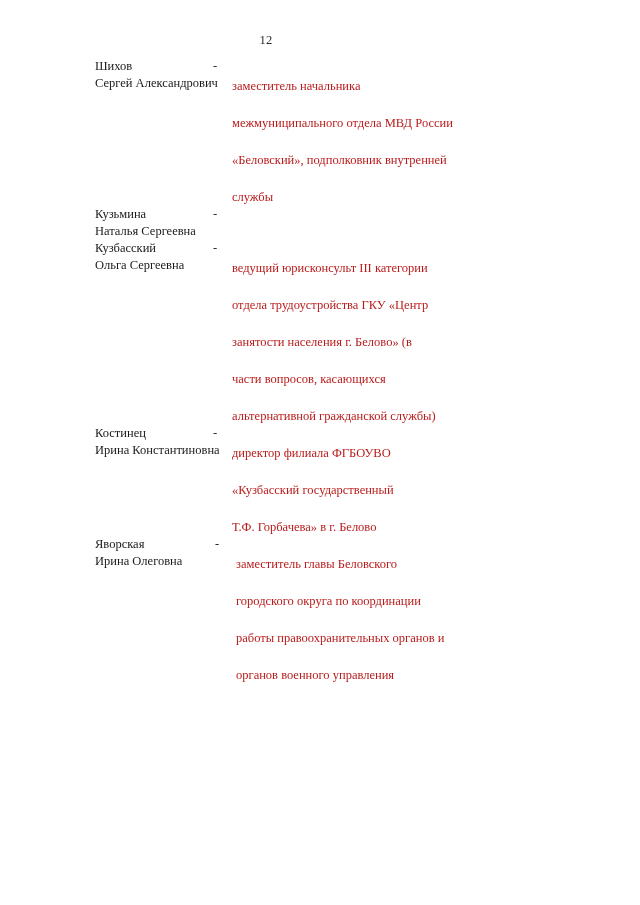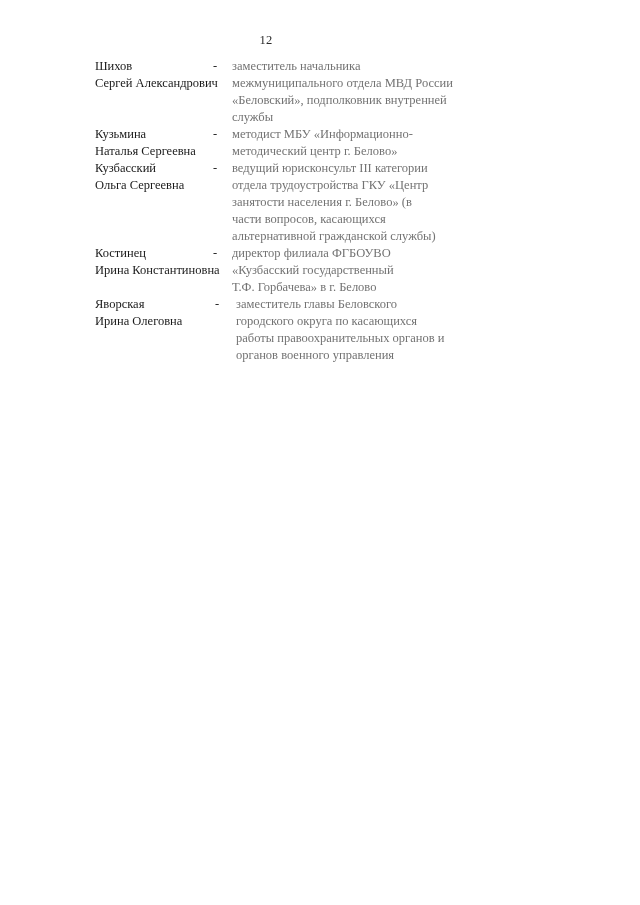--- a/index.html
+++ b/index.html
@@ -68,21 +68,22 @@
   .name-line {
     font-size: 12.5px;
     line-height: 17px;
     white-space: nowrap;
     color: #1a1a1a;
   }
   .role-line {
     font-size: 12.5px;
     line-height: 17px;
     white-space: nowrap;
-    color: #737373;
+    color: #b91c1c;
+    margin-top: 20px;
   }
   .entry.indented .role-line,
   .entry.indented .dash-col {
     padding-left: 2px;
   }
 </style>
 </head>
 <body>
 
 <div class="page">
@@ -105,24 +106,20 @@
           </div>
         </div>
       </div>
       <div class="entry">
         <div class="entry-inner">
           <div class="name-col">
             <div class="name-line">Кузьмина</div>
             <div class="name-line">Наталья Сергеевна</div>
           </div>
           <div class="dash-col">-</div>
-          <div class="role-col">
-            <div class="role-line">методист МБУ «Информационно-</div>
-            <div class="role-line">методический центр г. Белово»</div>
-          </div>
         </div>
       </div>
       <div class="entry">
         <div class="entry-inner">
           <div class="name-col">
             <div class="name-line">Кузбасский</div>
             <div class="name-line">Ольга Сергеевна</div>
           </div>
           <div class="dash-col">-</div>
           <div class="role-col">
@@ -150,21 +147,21 @@
       </div>
       <div class="entry indented">
         <div class="entry-inner">
           <div class="name-col">
             <div class="name-line">Яворская</div>
             <div class="name-line">Ирина Олеговна</div>
           </div>
           <div class="dash-col">-</div>
           <div class="role-col">
             <div class="role-line">заместитель главы Беловского</div>
-            <div class="role-line">городского округа  по  касающихся</div>
+            <div class="role-line">городского округа  по  координации</div>
             <div class="role-line">работы правоохранительных органов и</div>
             <div class="role-line">органов военного управления</div>
           </div>
         </div>
       </div>
     </div>
 
 </div>
 
 </body></html>

